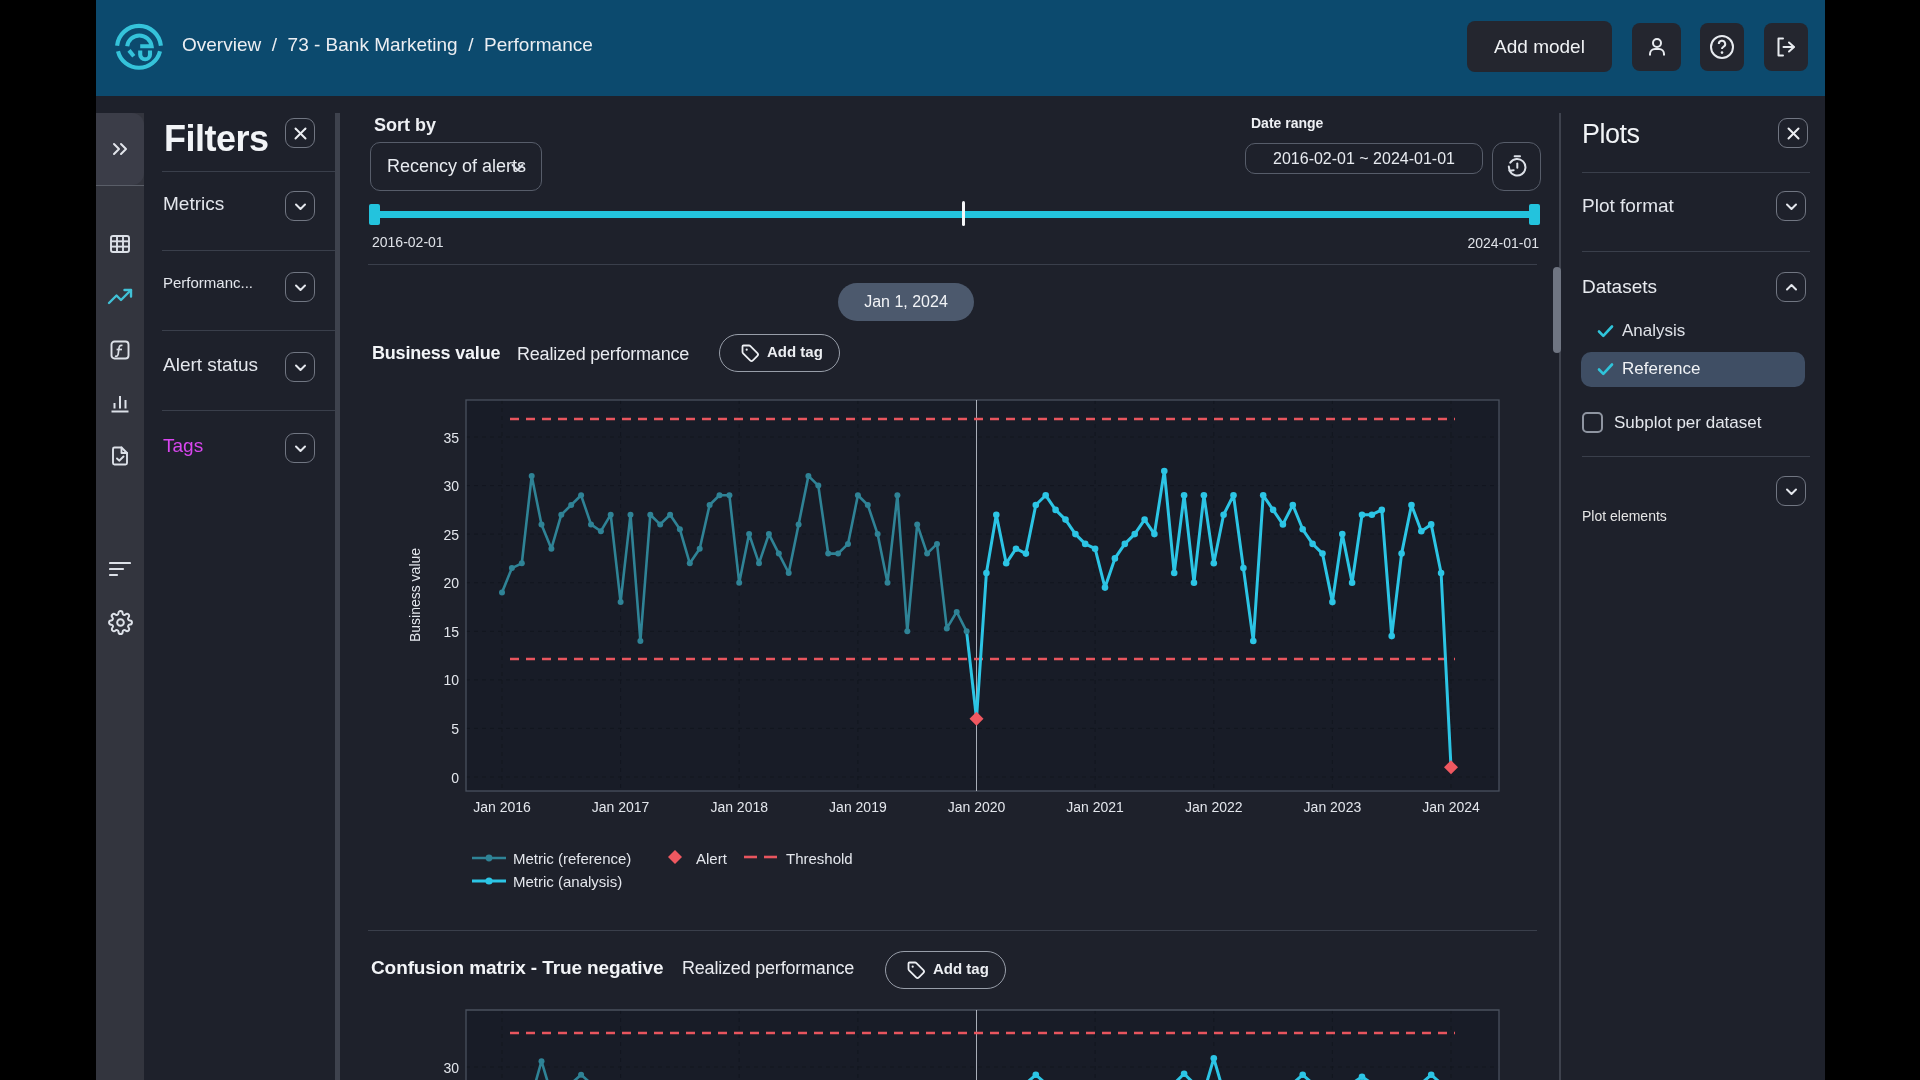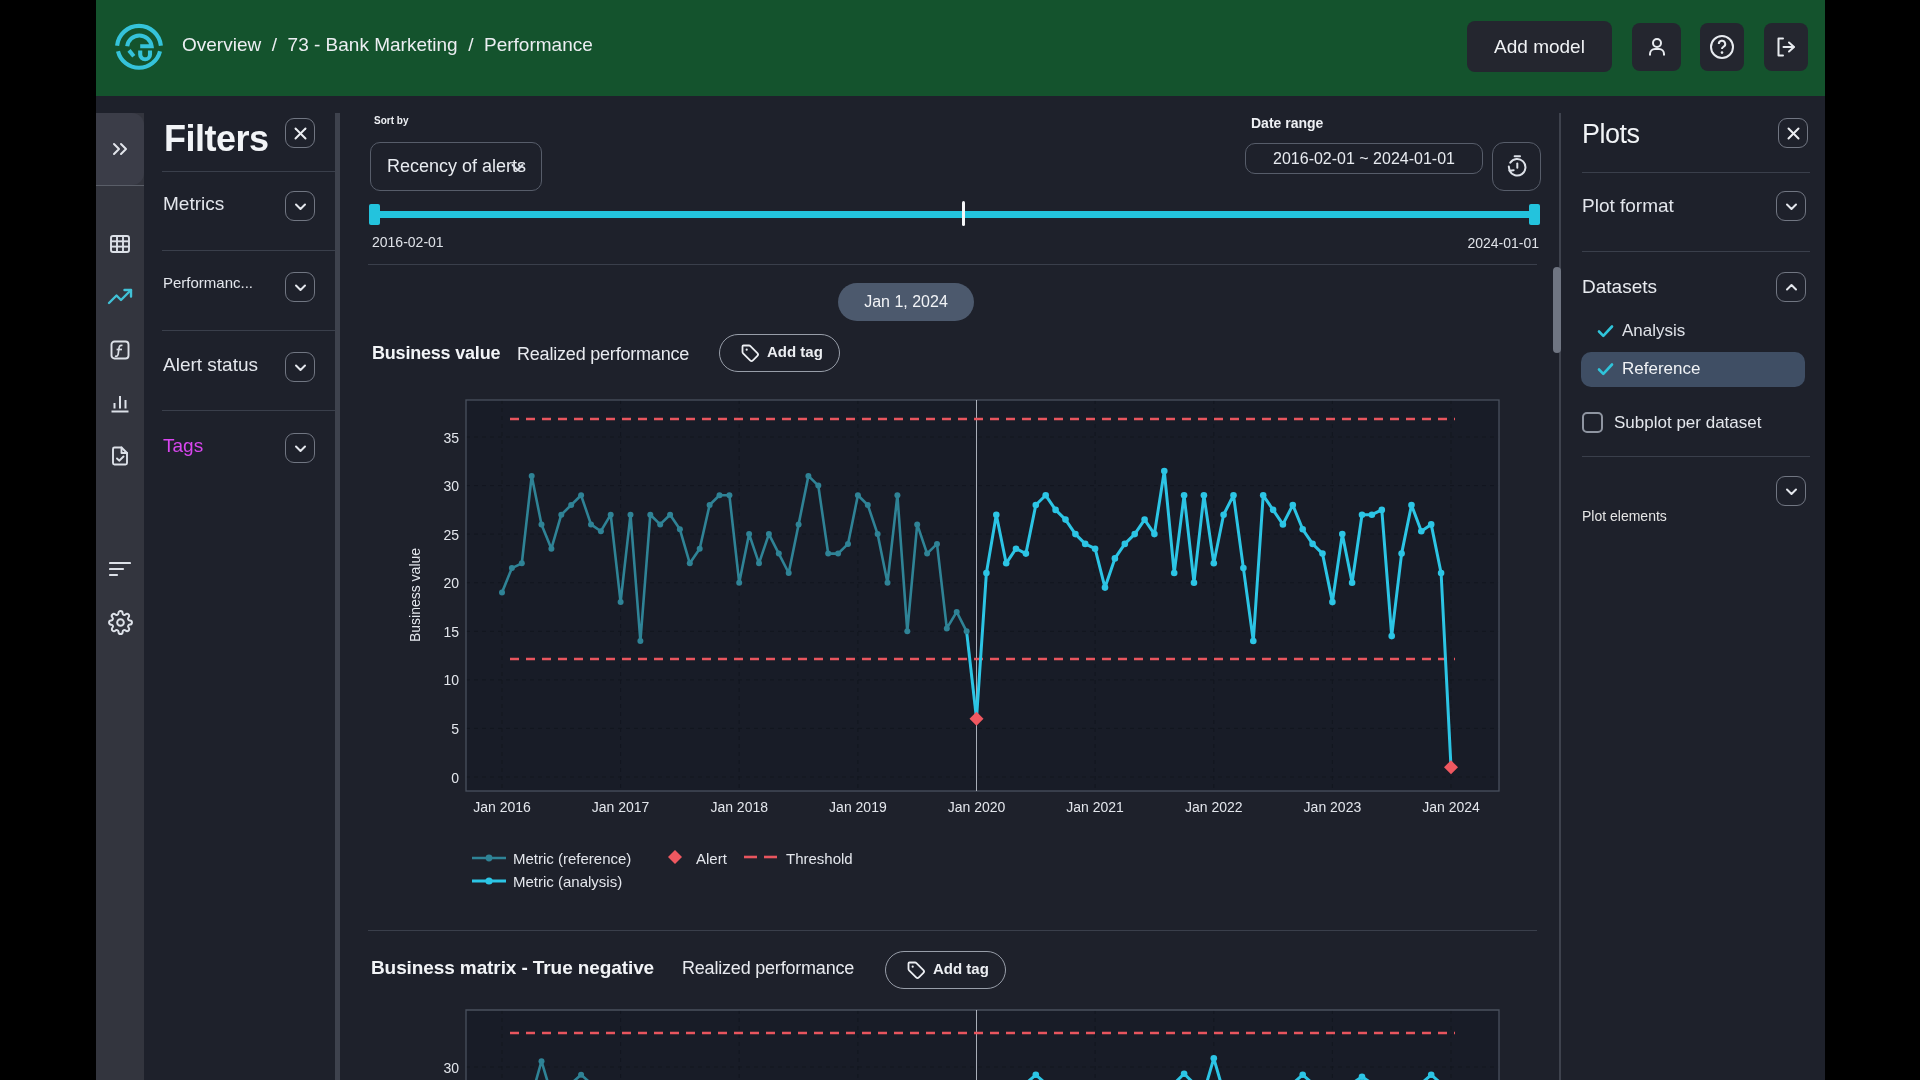--- a/index.html
+++ b/index.html
@@ -1,18 +1,18 @@
 <!DOCTYPE html>
 <html><head><meta charset="utf-8"><style>
 * { margin:0; padding:0; box-sizing:border-box; }
 html,body { width:1920px; height:1080px; background:#000; overflow:hidden; }
 body, .app { font-family:"Liberation Sans", sans-serif; }
 .app { position:absolute; left:96px; top:0; width:1729px; height:1080px; background:#1e212b; overflow:hidden; color:#e8eaef; }
 .abs { position:absolute; }
-.topbar { position:absolute; left:0; top:0; width:1729px; height:96px; background:#14532d; }
+.topbar { position:absolute; left:0; top:0; width:1729px; height:96px; background:#0c4a6e; }
 .tbtn { position:absolute; background:#24262f; border-radius:8px; display:flex; align-items:center; justify-content:center; }
 .sidebar { position:absolute; left:0; top:113px; width:48px; height:967px; background:#33353e; }
 .sidetab { position:absolute; left:0; top:113px; width:48px; height:72px; background:#3b3d48; border-radius:0 12px 12px 0; display:flex;align-items:center;justify-content:center; }
 .fpanel { position:absolute; left:48px; top:96px; width:196px; height:984px; background:#1e212b; }
 .rpanel { position:absolute; left:1466px; top:96px; width:263px; height:984px; background:#1e212b; }
 .main { position:absolute; left:244px; top:96px; width:1220px; height:984px; background:#1e212b; }
 .sqbtn { position:absolute; border:1.6px solid #71768233; border:1.6px solid #717682; border-radius:9px; display:flex; align-items:center; justify-content:center; }
 .sep { position:absolute; height:1px; background:#3a3f4b; }
 .ibtn { position:absolute; border:1.6px solid #575d6a; border-radius:10px; display:flex; align-items:center; justify-content:center; }
 </style></head>
@@ -130,21 +130,21 @@
   <div style="position:absolute;left:67px;top:435px;font-size:19px;color:#d946ef">Tags</div>
     <div class="sqbtn" style="left:189px;top:433px;width:30px;height:30px">
       <svg width="17" height="17" viewBox="0 0 17 17" fill="none" stroke="#e4e7ed" stroke-width="2" stroke-linecap="round" stroke-linejoin="round">
         <path d="M 4 6.5 L 8.5 11 L 13 6.5"></path>
       </svg>
     </div>
   <div class="abs" style="left:239px;top:113px;width:5px;height:967px;background:#3e424d"></div>
 
   <div class="main"></div>
 
-  <div class="abs" style="left:278px;top:115px;font-size:10px;font-weight:700;color:#eef0f4">Sort by</div>
+  <div class="abs" style="left:278px;top:115px;font-size:18px;font-weight:700;color:#eef0f4">Sort by</div>
   <div class="ibtn" style="left:274px;top:142px;width:172px;height:49px">
     <span style="position:absolute;left:16px;top:13px;font-size:18px;color:#e8ebf0">Recency of alerts</span>
     <svg style="position:absolute;right:16px;top:18px" width="15" height="13" viewBox="0 0 15 13" fill="none" stroke="#d9dde4" stroke-width="2" stroke-linecap="round">
         <path d="M 2.5 4 L 7.5 9 L 12.5 4"></path>
       </svg>
   </div>
 
   <div class="abs" style="left:1155px;top:115px;font-size:14px;font-weight:700;color:#eef0f4">Date range</div>
   <div class="ibtn" style="left:1149px;top:143px;width:238px;height:31px;font-size:16px;color:#e8ebf0;">
       <span>2016-02-01 ~ 2024-01-01</span>
@@ -335,21 +335,21 @@
         <line x1="744" y1="857" x2="757" y2="857" stroke="#e8555e" stroke-width="2.6"></line>
         <line x1="764" y1="857" x2="777" y2="857" stroke="#e8555e" stroke-width="2.6"></line>
         <text x="786" y="863.5">Threshold</text>
         <line x1="472" y1="881" x2="506" y2="881" stroke="#2cc5e5" stroke-width="3"></line>
         <circle cx="489" cy="881" r="3.6" fill="#2cc5e5"></circle>
         <text x="513" y="886.5">Metric (analysis)</text>
       </g>
     </svg>
   <div class="sep" style="left:272px;top:930px;width:1169px"></div>
 
-  <div class="abs" style="left:275px;top:957px;font-size:19px;font-weight:700;letter-spacing:-0.1px;color:#f2f4f7">Business matrix - True negative</div>
+  <div class="abs" style="left:275px;top:957px;font-size:19px;font-weight:700;letter-spacing:-0.1px;color:#f2f4f7">Confusion matrix - True negative</div>
   <div class="abs" style="left:586px;top:958px;font-size:18px;letter-spacing:-0.2px;color:#e8eaef">Realized performance</div>
   <div class="ibtn" style="left:789px;top:951px;width:121px;height:38px;border:1.6px solid #989ea9;border-radius:19px">
     <span style="position:absolute;left:20px;top:8px"><svg width="21" height="21" viewBox="0 0 21 21" fill="none" stroke="#eceef2" stroke-width="1.8" stroke-linejoin="round">
           <path d="M 2.5 9 V 3.5 a 1 1 0 0 1 1 -1 H 9 a 2 2 0 0 1 1.4 .6 l 7 7 a 2 2 0 0 1 0 2.8 l -4.5 4.5 a 2 2 0 0 1 -2.8 0 l -7 -7 A 2 2 0 0 1 2.5 9 Z"></path>
           <circle cx="6.7" cy="6.7" r="1.1" fill="#eceef2" stroke="none"></circle>
         </svg></span>
     <span style="position:absolute;left:47px;top:8px;font-size:15px;font-weight:700;color:#eceef2">Add tag</span>
   </div>
   <svg style="position:absolute;left:269px;top:1005px;width:1180px;height:75px" viewBox="365 1005 1180 75">
       <rect x="466" y="1010" width="1033" height="90" fill="#181c27"></rect>

